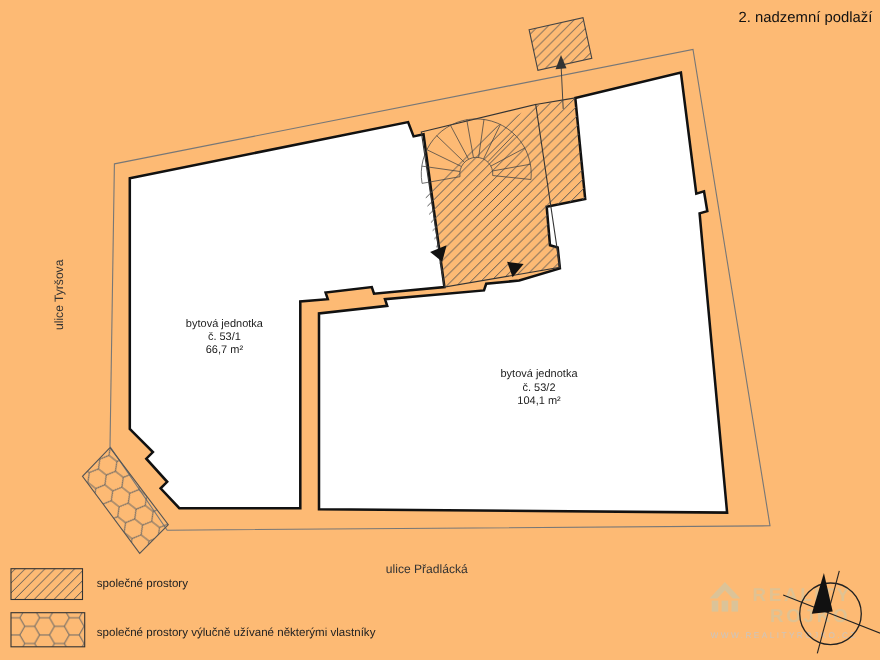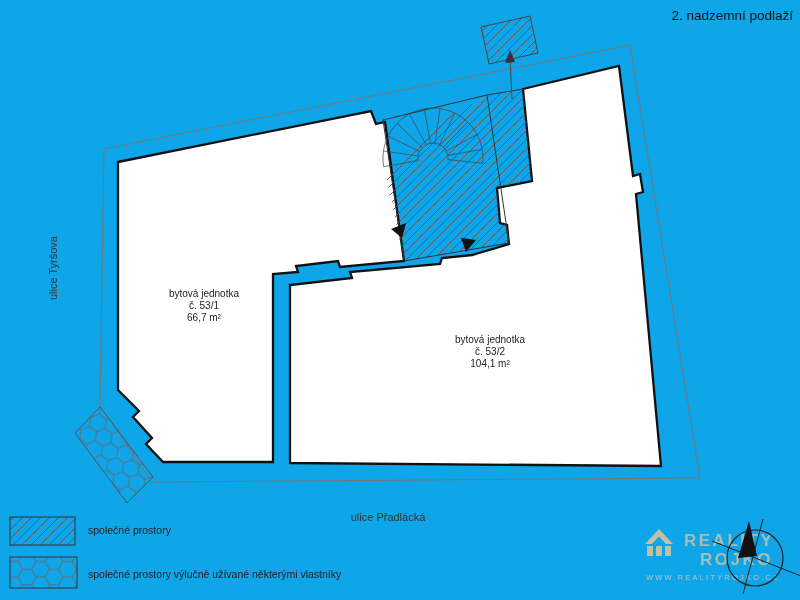--- a/index.html
+++ b/index.html
@@ -1,16 +1,16 @@
 <!DOCTYPE html>
 <html><head>
 <meta charset="utf-8">
 <style>
   html,body{margin:0;padding:0;background:#ffffff;width:800px;height:600px;overflow:hidden;}
-  #stage{position:relative;width:800px;height:600px;background:#0ea5e9;
+  #stage{position:relative;width:800px;height:600px;background:#fdba74;
          font-family:"Liberation Sans","DejaVu Sans",sans-serif;}
   svg text{font-family:"Liberation Sans","DejaVu Sans",sans-serif;fill:#222;}
   .plan-label{font-size:10px;}
   .street-label{font-size:11px;fill:#333;}
   .title-label{font-size:13.5px;fill:#111;}
   .legend-label{font-size:10.5px;}
   .brand-text{font-weight:bold;font-size:17px;letter-spacing:2.5px;fill:#d8c59c;opacity:.85;}
   .brand-site{font-size:7.5px;letter-spacing:2.2px;fill:#c6c6c6;}
 </style>
 </head>

